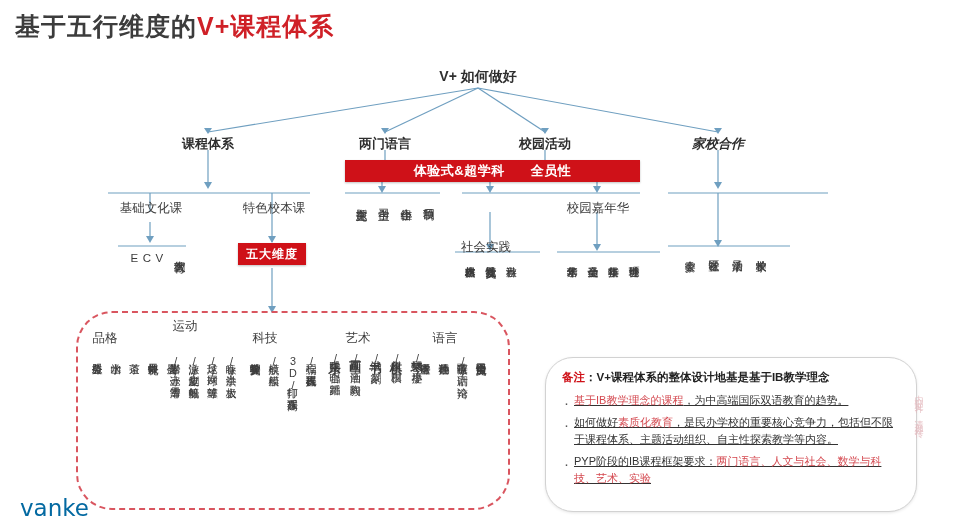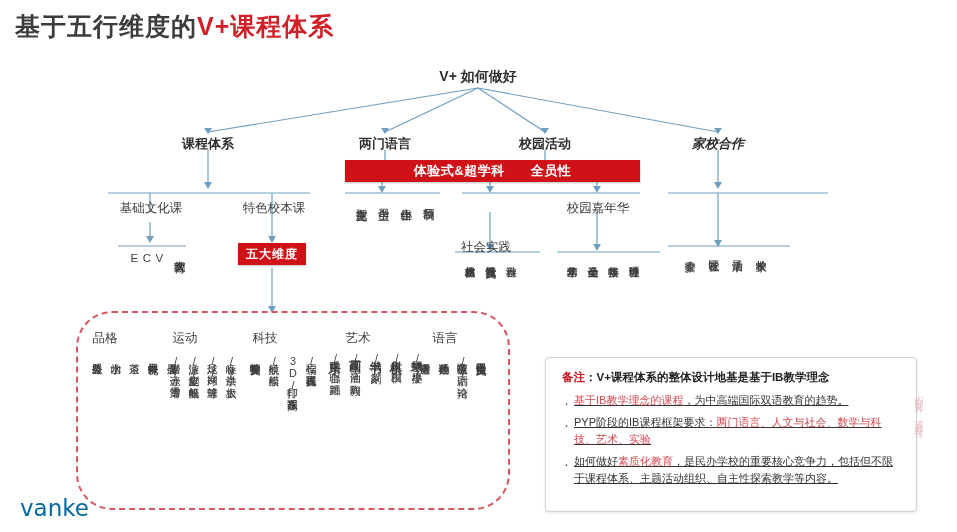--- a/index.html
+++ b/index.html
@@ -53,21 +53,21 @@
   .dashbox{
     border:2px dashed #d9555f;border-radius:36px;
     background:transparent;
   }
   .dimlabel{
     font-size:12.5px;color:#3b3b3b;text-align:center;white-space:nowrap;
   }
 
   
   .notebox{
-    border:1px solid #d2d2d2;border-radius:4px;background:#fff;
+    border:1px solid #d2d2d2;border-radius:28px;background:#fff;
     box-shadow:0 1px 3px rgba(0,0,0,.10);
     padding:12px 16px 10px 16px;box-sizing:border-box;
   }
   .note-title{font-size:11.5px;font-weight:bold;color:#222;margin-bottom:7px;line-height:1.3;}
   .note-title .red{color:#cf1118;}
   .note-li{
     font-size:11px;color:#333;line-height:1.55;margin-bottom:5px;
     padding-left:12px;position:relative;text-decoration:underline;
   }
   .note-li:before{content:"\00b7";position:absolute;left:2px;top:-1px;font-size:15px;color:#555;}
@@ -202,21 +202,21 @@
   <div class="abs vcol" style="top:252px;left:672px;height:62px;">
     <div class="vtext small" style="margin-left:12px;">家长学校</div>
     <div class="vtext small" style="margin-left:12px;">亲子活动</div>
     <div class="vtext small" style="margin-left:12px;">社区课堂</div>
     <div class="vtext small" style="margin-left:12px;">家委会</div>
   </div>
 
   <div class="abs dashbox" style="top:311px;left:76px;width:430px;height:195px;"></div>
 
   <div class="abs dimlabel" style="top:330px;left:80px;width:50px;">品格</div>
-  <div class="abs dimlabel" style="top:330px;left:160px;width:50px;">运动</div>
+  <div class="abs dimlabel" style="top:318px;left:160px;width:50px;">运动</div>
   <div class="abs dimlabel" style="top:330px;left:240px;width:50px;">科技</div>
   <div class="abs dimlabel" style="top:330px;left:333px;width:50px;">艺术</div>
   <div class="abs dimlabel" style="top:330px;left:420px;width:50px;">语言</div>
 
   <div class="abs vcol" style="top:355px;left:84px;height:140px;">
     <div class="vtext small" style="margin-left:7px;">晨会</div>
     <div class="vtext small" style="margin-left:7px;">中外日常礼仪</div>
     <div class="vtext small" style="margin-left:7px;">茶道</div>
     <div class="vtext small" style="margin-left:7px;">山水学</div>
     <div class="vtext small" style="margin-left:7px;">公益服务</div>
@@ -267,24 +267,24 @@
   </div>
 
   <div class="abs notebox" style="top:357px;left:545px;width:372px;height:155px;">
     <div class="note-title">
       <span class="red">备注</span><span>：</span><span>V+课程体系的整体设计地基是基于IB教学理念</span>
     </div>
     <div class="note-li">
       <span class="red">基于IB教学理念的课程</span><span>，为中高端国际双语教育的趋势。</span>
     </div>
     <div class="note-li">
+      <span>如何做好</span><span class="red">素质化教育</span><span>，是民办学校的重要核心竞争力，包括但不限于课程体系、主题活动组织、自主性探索教学等内容。</span>
+    </div>
+    <div class="note-li">
       <span>PYP阶段的IB课程框架要求：</span><span class="red">两门语言、人文与社会、数学与科技、艺术、实验</span>
     </div>
-    <div class="note-li">
-      <span>如何做好</span><span class="red">素质化教育</span><span>，是民办学校的重要核心竞争力，包括但不限于课程体系、主题活动组织、自主性探索教学等内容。</span>
-    </div>
   </div>
 
   <div class="abs watermark" style="top:388px;left:912px;">内部文件 请勿外传</div>
 
   <div class="abs vanke" style="top:495px;left:20px;">vanke</div>
 
 </div>
 
 </body></html>

